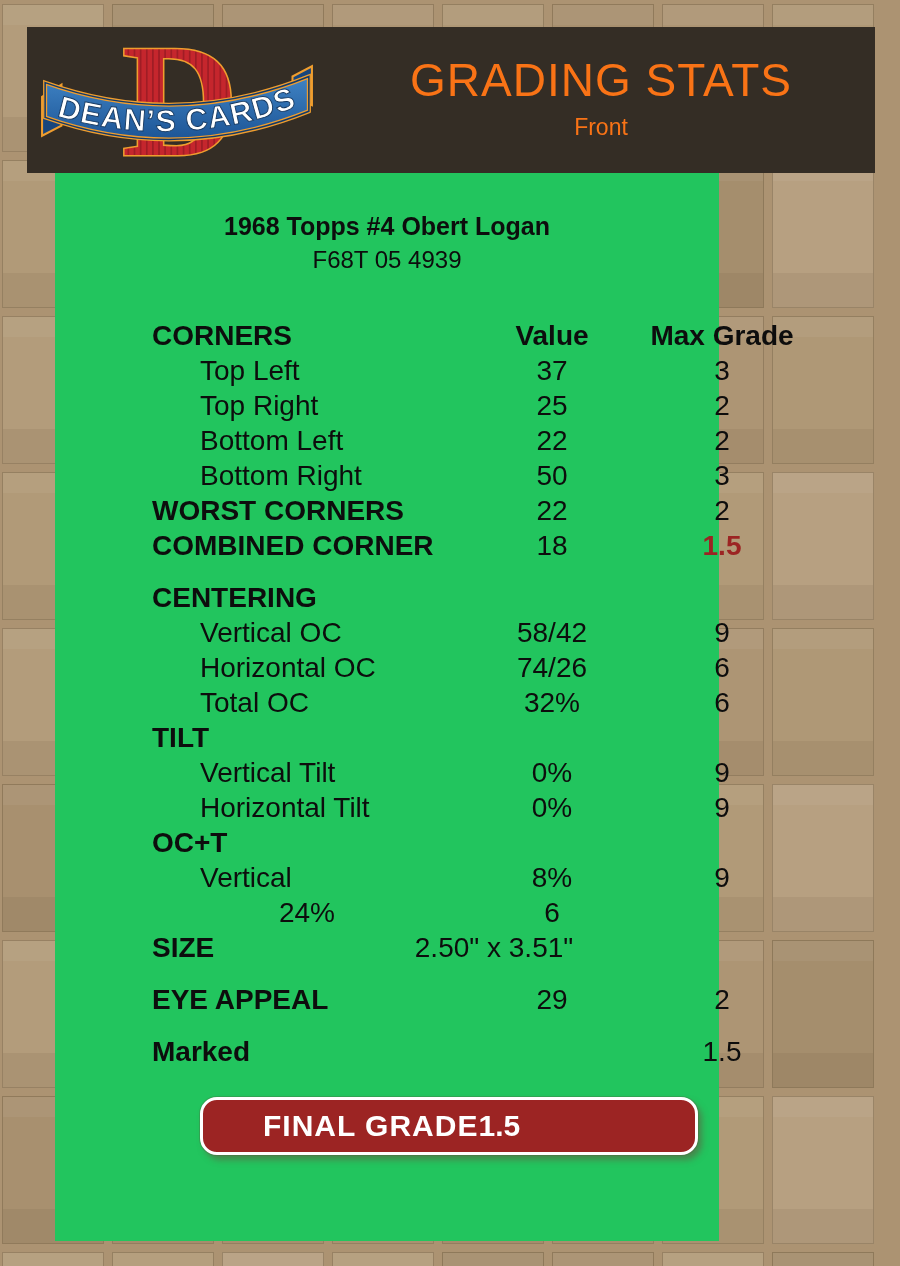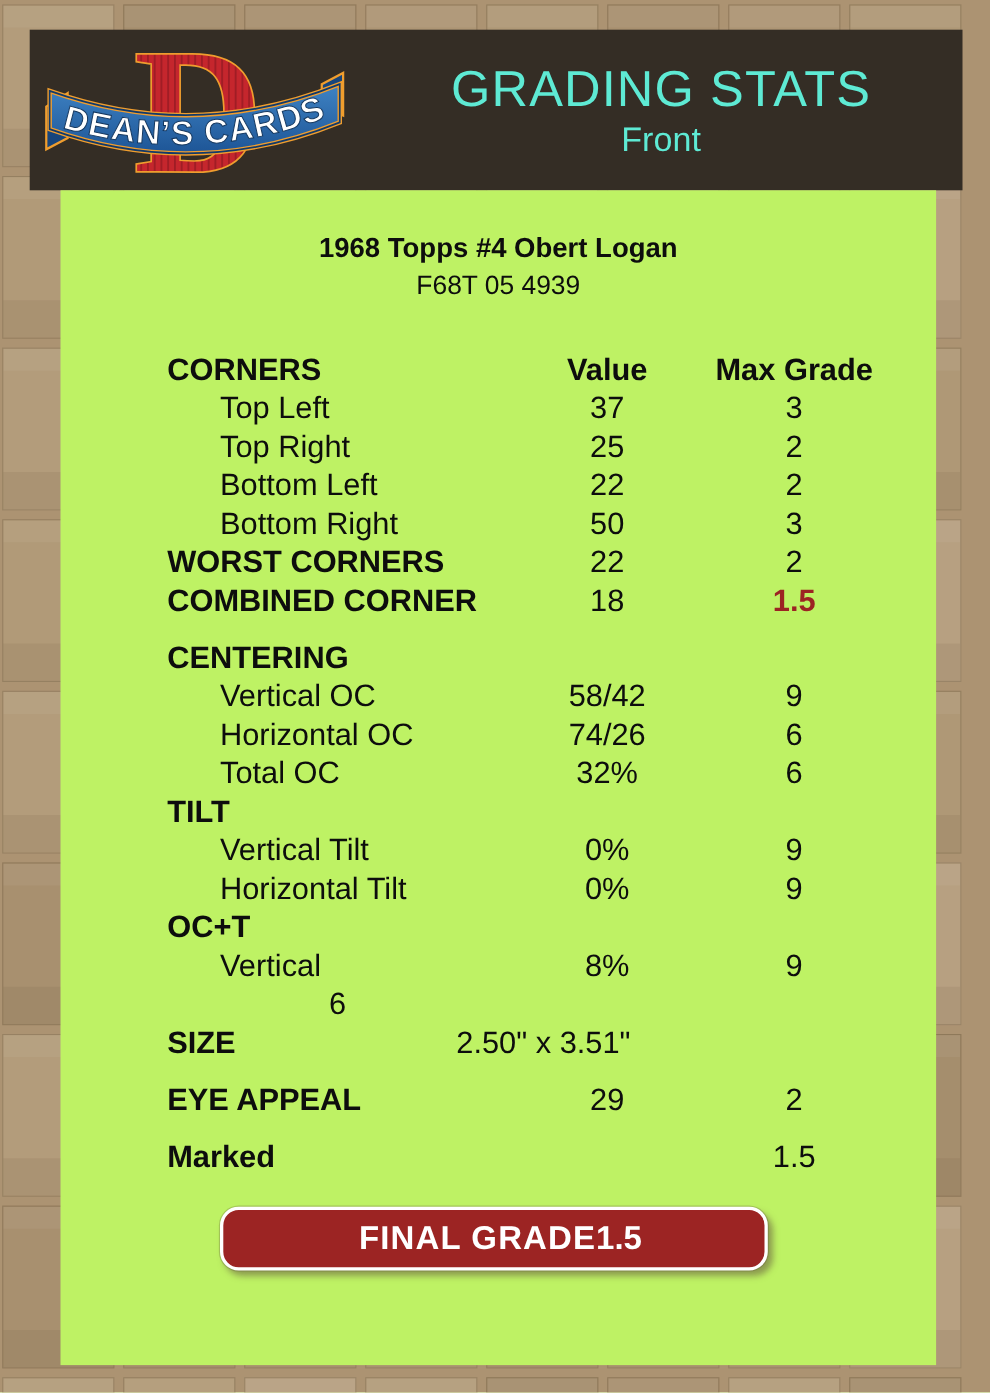--- a/index.html
+++ b/index.html
@@ -11,46 +11,46 @@
   
   .bg-collage { position:absolute; inset:0; display:flex; flex-wrap:wrap; gap:8px; padding:4px 2px;
                 align-content:flex-start; }
   .bg-card { width:102px; height:148px; border:1px solid rgba(104,86,60,0.38);
              box-shadow: inset 0 20px 0 rgba(255,255,255,0.05), inset 0 -34px 0 rgba(88,68,44,0.09); }
 
   
   .topbar { position:absolute; left:27px; top:27px; width:848px; height:146px;
             background:#342d25; display:flex; align-items:center; }
   .logo-wrap { width:300px; display:flex; justify-content:center; align-items:center; }
-  .topbar-titles { flex:1; display:flex; flex-direction:column; align-items:center; color:#5eead4; }
+  .topbar-titles { flex:1; display:flex; flex-direction:column; align-items:center; color:#f97316; }
   .main-title { font-size:46px; letter-spacing:1px; line-height:54px; }
-  .sub-title  { font-size:31px; line-height:40px; }
-
-  
-  .content { position:absolute; left:55px; top:173px; width:796px; height:1068px;
-             background:#bef264; }
+  .sub-title  { font-size:23px; line-height:40px; }
+
+  
+  .content { position:absolute; left:55px; top:173px; width:664px; height:1068px;
+             background:#22c55e; }
   .card-title { margin-top:38px; text-align:center; font-size:25px; font-weight:bold; line-height:30px; }
   .card-code  { margin-top:4px; text-align:center; font-size:24px; line-height:30px; }
 
   .stats { margin-top:43px; }
   .srow { display:grid; grid-template-columns:310px 180px 160px; margin-left:97px;
           height:35px; align-items:center; font-size:28px; }
   .srow .c2, .srow .c3 { text-align:center; }
   .srow.bb .c1, .srow.bb .c2, .srow.bb .c3 { font-weight:bold; }
   .srow.b .c1 { font-weight:bold; }
   .srow.indent .c1 { padding-left:48px; }
   .srow.gap { margin-top:17px; }
   .redval { color:#9c2423; font-weight:bold; }
   .shiftl { position:relative; left:-58px; }
 
   
   .final-grade { margin:28px 0 0 145px; width:498px; height:58px;
                  background:#9c2423; border:3px solid #ffffff; border-radius:17px;
                  box-shadow: 0 0 0 1px rgba(90,75,55,0.25), 4px 5px 6px rgba(100,86,62,0.55);
-                 display:flex; align-items:center; justify-content:center;
+                 display:flex; align-items:center; justify-content:flex-start;
                  color:#ffffff; font-size:30px; font-weight:bold; }
   .fg-label { margin-left:60px; letter-spacing:1px; }
   .fg-value { margin-right:48px; }
 </style>
 </head>
 <body>
 
 <div class="page">
 
   <div class="bg-collage">
@@ -239,20 +239,21 @@
         <span class="c1">OC+T</span>
         <span class="c2"></span>
         <span class="c3"></span>
       </div>
       <div class="srow indent">
         <span class="c1">Vertical</span>
         <span class="c2">8%</span>
         <span class="c3">9</span>
       </div>
       <div class="srow indent">
+        <span class="c2">24%</span>
         <span class="c3">6</span>
       </div>
       <div class="srow b">
         <span class="c1">SIZE</span>
         <span class="c2 shiftl">2.50" x 3.51"</span>
         <span class="c3"></span>
       </div>
 
       <div class="srow b gap">
         <span class="c1">EYE APPEAL</span>

